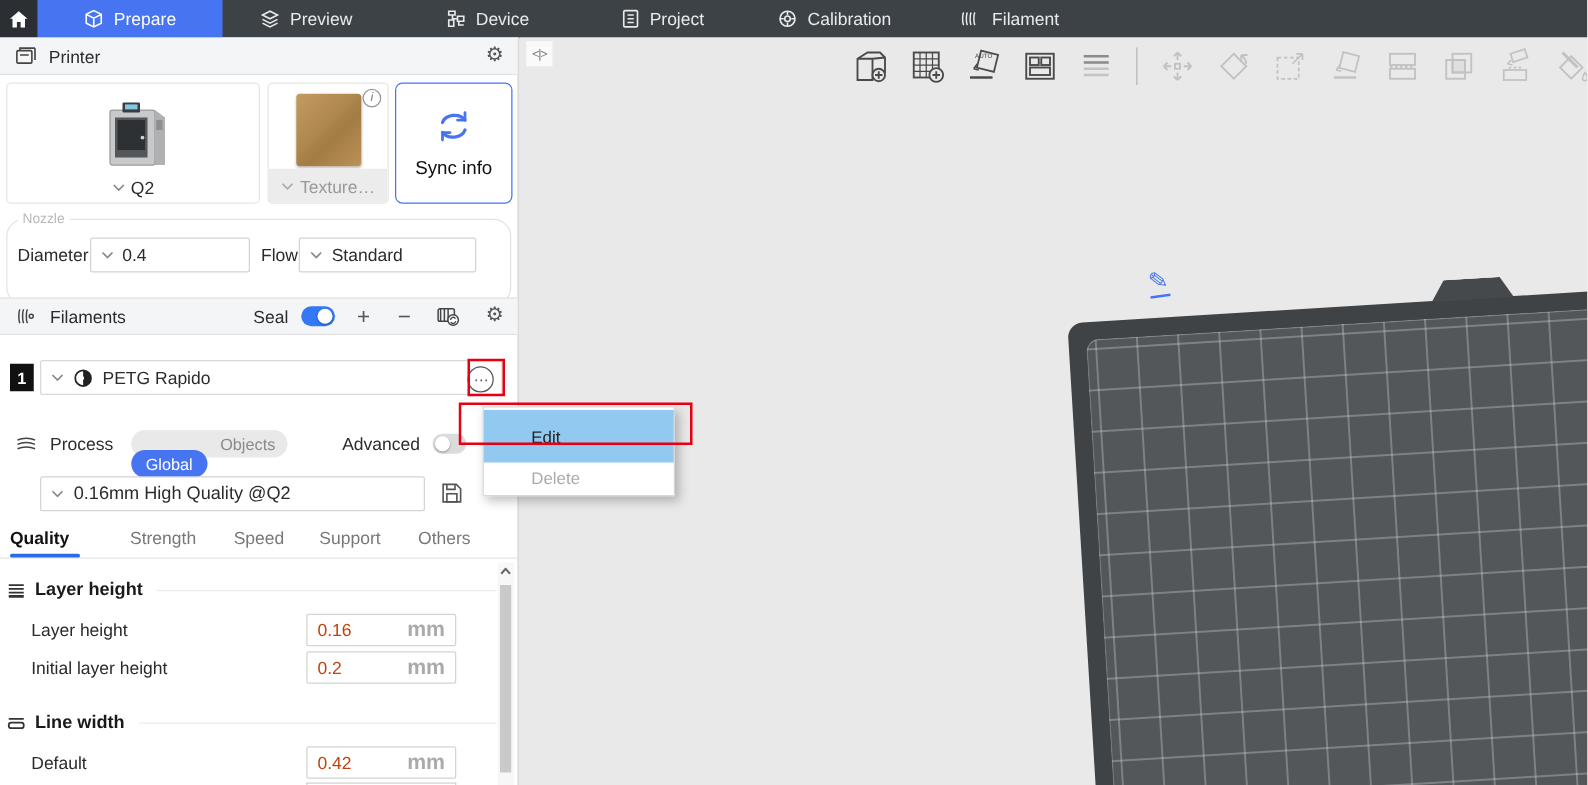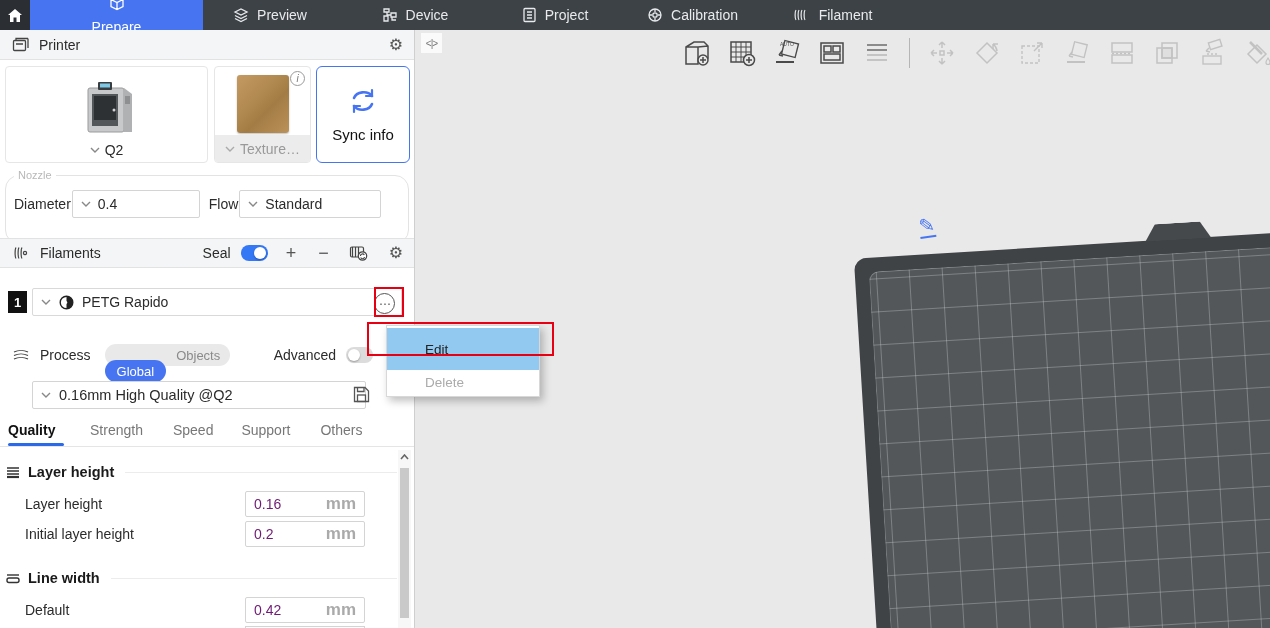--- a/index.html
+++ b/index.html
@@ -4,21 +4,21 @@
 <style>
   * { margin:0; padding:0; box-sizing:border-box; }
   html,body { width:1270px; height:628px; font-family:"Liberation Sans", sans-serif; }
   #app { position:relative; width:1270px; height:628px; background:#e9e9e9; overflow:hidden; font-size:13px; color:#333; }
 
   
   .topbar { position:absolute; left:0; top:0; width:1270px; height:30px; background:#3d4247; display:flex; align-items:stretch; }
   .home-block { width:30px; background:#2b2f34; display:flex; align-items:center; justify-content:center; cursor:pointer; }
   .top-tab { display:flex; align-items:center; justify-content:center; gap:8px; color:#e8eaec; font-size:14px; cursor:pointer; }
   .top-tab svg { flex:0 0 auto; }
-  .tab-prepare { width:173px; background:#4775f2; color:#fff;flex-direction:column; }
+  .tab-prepare { width:148px; background:#4775f2; color:#fff; }
   .tab-preview { width:110px; margin-left:12px; }
   .tab-device { width:100px; margin-left:40px; }
   .tab-project { width:90px; margin-left:45px; }
   .tab-calibration { width:125px; margin-left:30px; }
   .tab-filament { width:105px; margin-left:25px; }
   .tab-underline { position:absolute; left:30px; top:30px; width:148px; height:2px; background:#4775f2; }
 
   
   .panel { position:absolute; left:0; top:30px; width:415px; height:598px; background:#fff; border-right:1px solid #cfcfcf; overflow:hidden; }
   .sec-header { position:absolute; left:0; width:415px; height:30px; background:#f4f5f6; border-bottom:1px solid #e2e2e2; display:flex; align-items:center; padding:0 12px; gap:10px; }
@@ -63,41 +63,41 @@
 
   .hdr-process { top:310px; background:#fff; border-bottom:none; border-top:none;align-items:center; }
   .scope-pill { display:flex; background:#e9e9e9; border-radius:12px; height:22px; align-items:center; cursor:pointer; }
   .scope-global { background:#4775f2; color:#fff; border-radius:12px; height:22px; display:flex; align-items:center; padding:0 12px; font-size:13px;margin-top:32px; }
   .scope-objects { color:#8a8a8a; padding:0 10px; font-size:13px; }
   .adv-label { font-size:14px; color:#2b2b2b; }
   .list-icon { display:flex; flex-direction:column; gap:3px; cursor:pointer; margin-left:6px; }
   .list-icon i { display:block; width:14px; height:2px; background:#444; }
 
   .preset-row { position:absolute; left:0; top:351px; width:415px; height:30px; }
-  .preset-box { position:absolute; left:32px; top:0; width:334px; height:28px; border:1px solid #d4d4d4; border-radius:2px; display:flex; align-items:center; gap:8px; padding:3px 8px; background:#fff; cursor:pointer; }
+  .preset-box { position:absolute; left:32px; top:0; width:308px; height:28px; border:1px solid #d4d4d4; border-radius:2px; display:flex; align-items:center; gap:8px; padding:3px 8px; background:#fff; cursor:pointer; }
   .preset-name { font-size:14.5px; color:#2b2b2b; white-space:nowrap; overflow:hidden; }
   .save-btn { position:absolute; left:352px; top:4px; cursor:pointer; }
 
   .proc-tabs { position:absolute; left:0; top:390px; width:415px; height:27px; display:flex; gap:0; border-bottom:1px solid #e5e5e5; }
   .ptab { position:relative; font-size:14px; color:#777; padding:2px 0 8px; cursor:pointer; }
   .ptab.active { color:#111; font-weight:bold; }
   .ptab.active::after { content:""; position:absolute; left:0; right:0; bottom:0; height:3px; background:#2a6ae9; border-radius:2px; }
   .pt-quality { margin-left:8px; width:56px; }
-  .pt-strength { margin-left:26px; }
+  .pt-strength { margin-left:40px; }
   .pt-speed { margin-left:30px; }
   .pt-support { margin-left:28px; }
   .pt-others { margin-left:30px; }
 
   .param-sec-hdr { position:absolute; left:5px; width:392px; height:20px; display:flex; align-items:center; gap:7px; }
   .param-sec-hdr .t { font-size:14.5px; font-weight:bold; color:#1a1a1a; white-space:nowrap; }
   .param-sec-hdr .rule { flex:1; height:1px; background:#ececec; margin-left:4px; }
   .param-row { position:absolute; left:25px; width:365px; height:26px; display:flex; align-items:center; }
   .param-row .lbl { font-size:14px; color:#2b2b2b; flex:1; }
   .val-box { position:absolute; left:220px; width:120px; height:26px; border:1px solid #d4d4d4; border-radius:2px; background:#fff; display:flex; align-items:center; padding:0 8px; }
-  .val-box .val { font-size:14px; color:#701a75; flex:1; }
+  .val-box .val { font-size:14px; color:#c2410c; flex:1; }
   .val-box .unit { font-size:17px; color:#aaa;font-weight:bold; }
   .partial-box { position:absolute; left:245px; top:596px; width:120px; height:6px; border:1px solid #d4d4d4; border-bottom:none; background:#fff; }
 
   .vscroll { position:absolute; right:3px; top:420px; width:13px; height:178px; background:#f7f7f7; }
   .vscroll .up { position:absolute; top:4px; left:2px; }
   .vscroll .thumb { position:absolute; left:2px; top:18px; width:9px; height:150px; background:#c9c9c9; cursor:pointer; }
 
   
   .viewport { position:absolute; left:416px; top:30px; width:854px; height:598px; background:#e9e9e9; overflow:hidden; }
   .collapse-btn { position:absolute; left:5px; top:3px; width:21px; height:20px; background:#fafafa; color:#777; font-size:10px; display:flex; align-items:center; justify-content:center; cursor:pointer; letter-spacing:-1px; }

